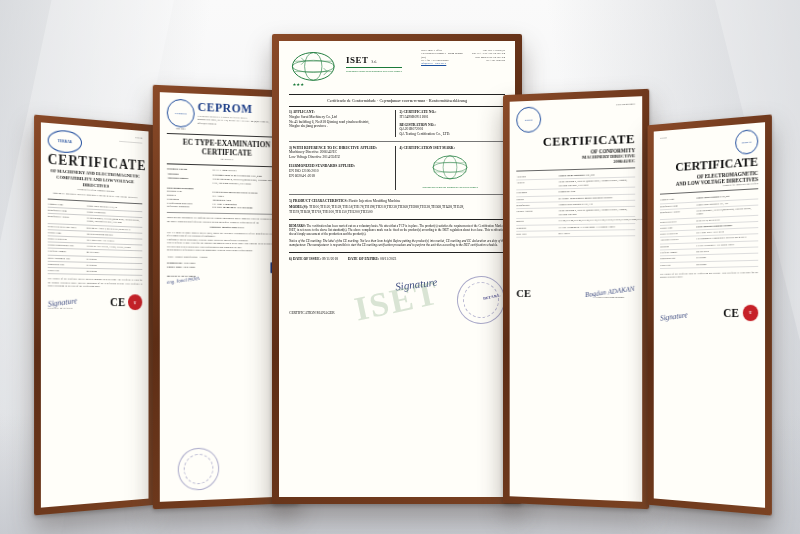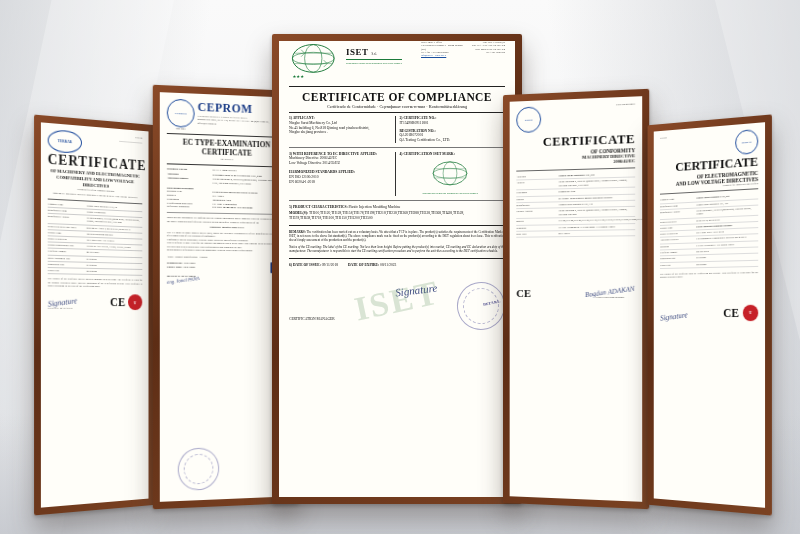--- a/index.html
+++ b/index.html
@@ -316,21 +316,21 @@
             <div class="ce-mark" style="font-size:9px">CE</div>
           </div>
         </div>
         <div class="stamp" style="left:18px;bottom:10px;width:40px;height:40px"></div>
       </div>
     </div>
   </div>
 
   <div class="frame" id="f3">
     <div class="inner-bevel">
-      <div class="paper" style="padding:0 10px">
+      <div class="paper" style="padding:8px 10px">
 
         <div class="iset-top">
           <div class="globe">
             <svg viewBox="0 0 60 46">
               <ellipse cx="28" cy="20" rx="24" ry="16" fill="none" stroke="#1b7a3a" stroke-width="1.1"></ellipse>
               <ellipse cx="28" cy="20" rx="24" ry="7" fill="none" stroke="#1b7a3a" stroke-width=".7"></ellipse>
               <ellipse cx="28" cy="20" rx="10" ry="16" fill="none" stroke="#1b7a3a" stroke-width=".7"></ellipse>
               <path d="M6 14 H50 M6 26 H50" stroke="#1b7a3a" stroke-width=".5"></path>
               <path d="M14 10 l4 4 l-4 4 M40 22 l4 4 l-4 4" stroke="#1b7a3a" stroke-width=".6" fill="none"></path>
               <text x="4" y="43" font-size="5" fill="#1b7a3a" font-family="Liberation Serif, serif">★★★</text>
@@ -353,21 +353,20 @@
           <div style="flex:.85;text-align:right">
             <div class="iset-addr">Cap. Soc. € 12.000,00</div>
             <div class="iset-addr">Part. IVA / P.IVA  02 332 750 364</div>
             <div class="iset-addr">Reg. Imprese  02 332 750 364</div>
             <div class="iset-addr">REA  BN-5021098</div>
           </div>
         </div>
 
         <div class="rule" style="margin-top:5px"></div>
 
-        <div class="title-main">CERTIFICATE OF COMPLIANCE</div>
         <div class="title-sub">Certificado de Conformidade · Сертификат соответствия · Konformitätserklärung</div>
         <div class="rule"></div>
 
         <div class="twocol">
           <div>
             <div class="sec"><b><span>1)</span>
               <span>APPLICANT:</span></b></div>
             <div class="sec">Ningbo Surui Machinery Co.,Ltd</div>
             <div class="sec">No.45 building 6, No.818 Qiming road yinzhou district,</div>
             <div class="sec">Ningbo zhejiang province .</div>

